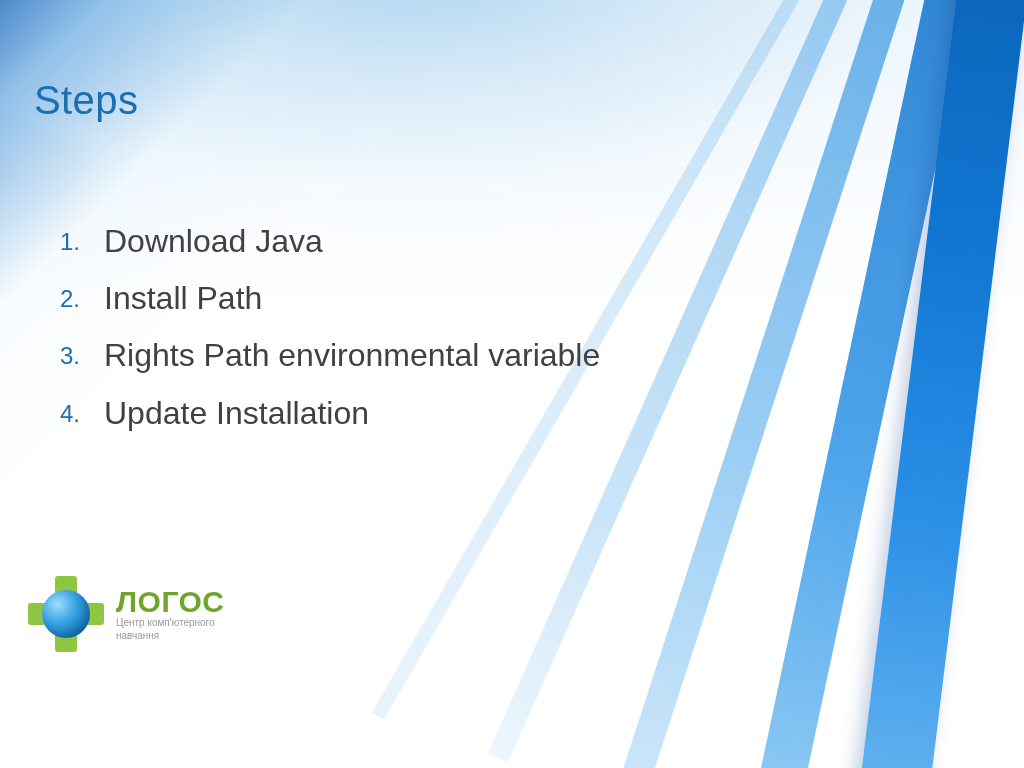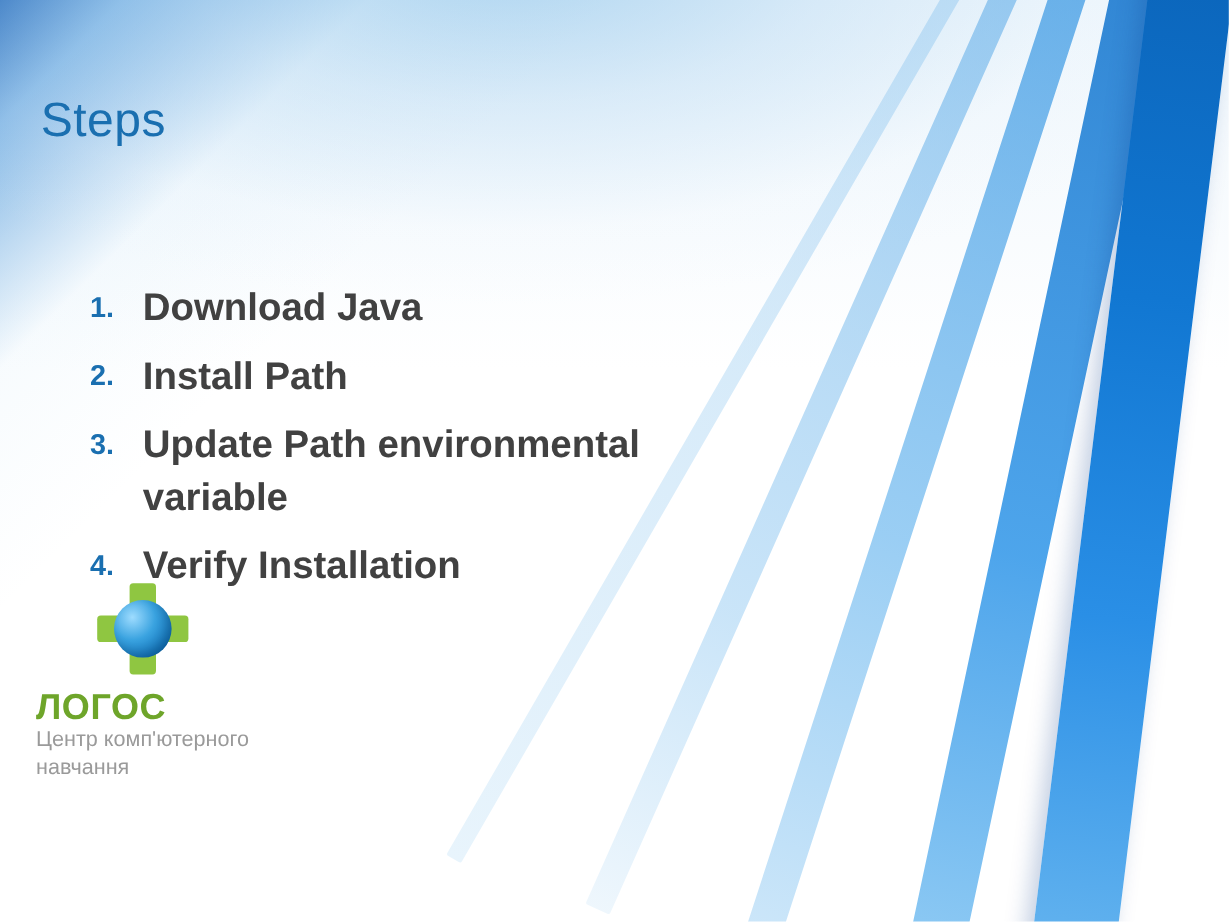--- a/index.html
+++ b/index.html
@@ -88,25 +88,24 @@
   }
 
   .body {
     position: absolute;
     left: 60px;
     top: 220px;
     width: 560px;
     color: #414141;
   }
   .list {
-    margin: 15px;
+    margin: 0;
     padding: 0;
     list-style: none;
     counter-reset: step;
-    font-weight: bold;
   }
   .list li {
     counter-increment: step;
     position: relative;
     padding-left: 44px;
     font-size: 32px;
     line-height: 1.35;
     margin-bottom: 14px;
   }
   .list li::before {
@@ -120,21 +119,20 @@
   }
 
   
   .logo-block {
     position: absolute;
     left: 30px;
     bottom: 34px;
     display: flex;
     align-items: center;
     gap: 14px;
-    flex-direction: column;
   }
   .logo-mark {
     width: 72px;
     height: 72px;
     position: relative;
   }
   .globe {
     position: absolute;
     width: 48px;
     height: 48px;
@@ -161,21 +159,21 @@
     line-height: 1.05;
   }
   .logo-name {
     font-family: "Arial Black", Arial, sans-serif;
     font-weight: 900;
     font-size: 30px;
     color: #6ea52a;
     letter-spacing: 0.5px;
   }
   .logo-tag  {
-    font-size: 18px;
+    font-size: 10px;
     color: #9a9a9a;
     margin-top: 0;
     line-height: 1.25;
   }
 
   .copyright {
     position: absolute;
     right: 40px;
     bottom: 36px;
     font-size: 17px;
@@ -198,22 +196,22 @@
     <div class="rb rb2"></div>
     <div class="rb rb1"></div>
   </div>
 
   <div class="title">Steps</div>
 
   <div class="body">
     <ol class="list">
       <li><span>Download Java</span></li>
       <li><span>Install Path</span></li>
-      <li><span>Update Path environmental variable</span></li>
-      <li><span>Verify Installation</span></li>
+      <li><span>Rights Path environmental variable</span></li>
+      <li><span>Update Installation</span></li>
     </ol>
   </div>
 
   <div class="logo-block">
     <div class="logo-mark">
       <div class="petal p-t"></div>
       <div class="petal p-r"></div>
       <div class="petal p-b"></div>
       <div class="petal p-l"></div>
       <div class="globe"></div>

